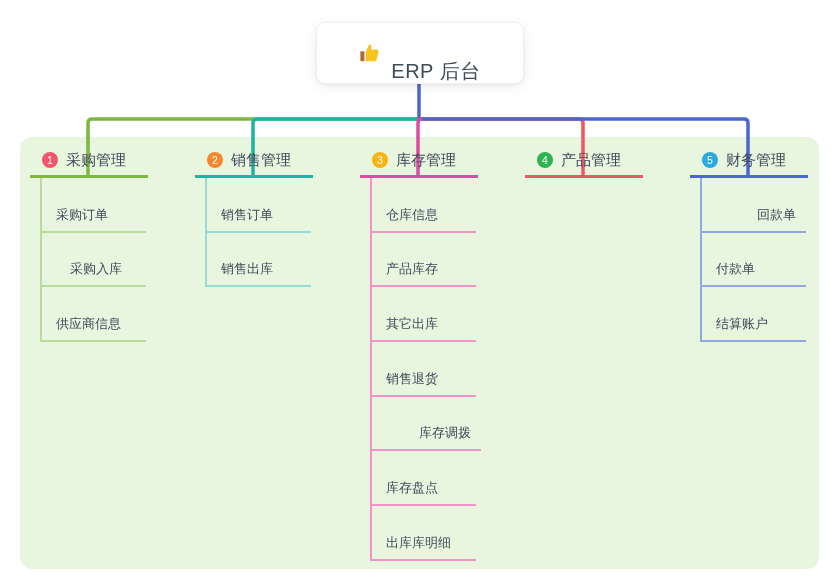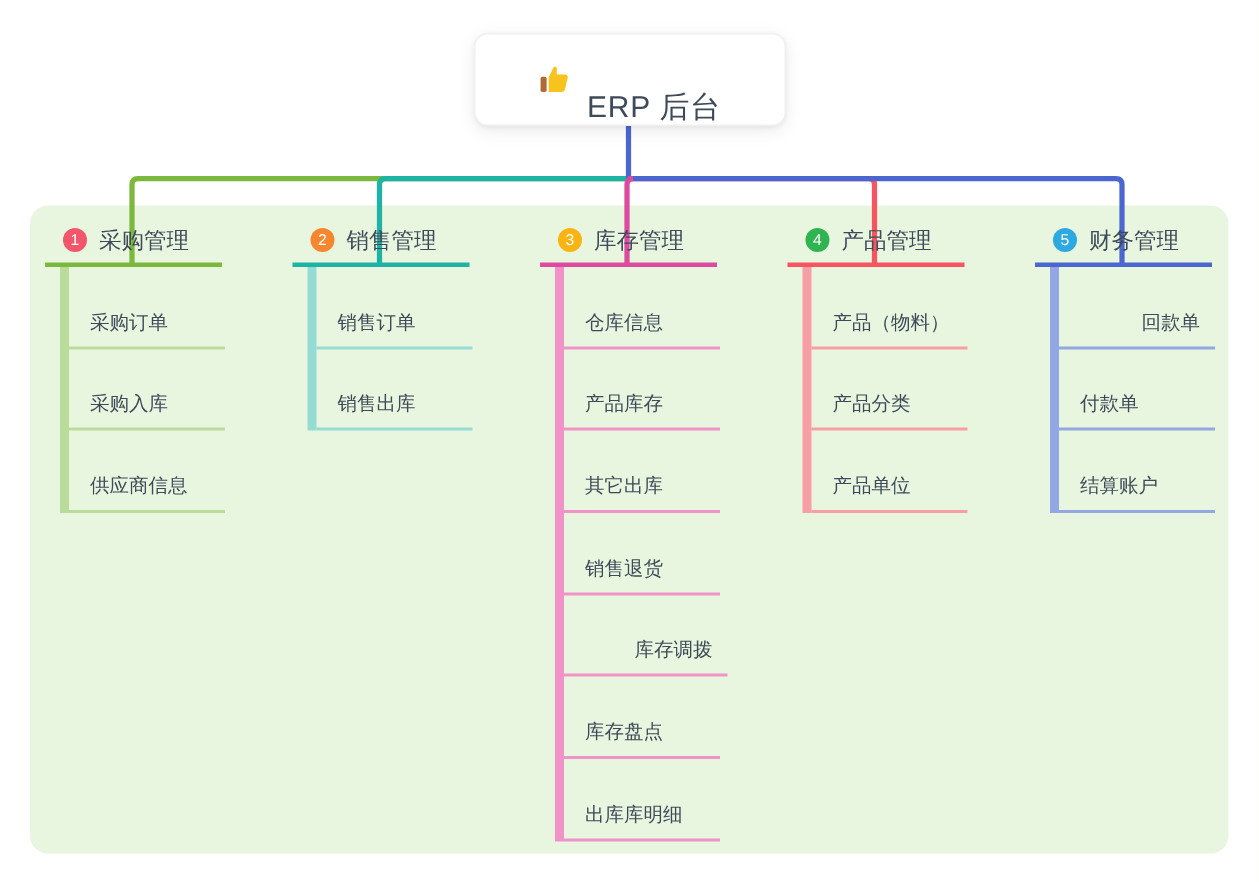--- a/index.html
+++ b/index.html
@@ -27,21 +27,21 @@
   .column{position:absolute;top:147px;z-index:2;}
   .branch-header{
     width:118px;height:31px;box-sizing:border-box;
     display:flex;align-items:center;padding:0 0 2px 12px;gap:8px;
     border-bottom:3px solid #888;
   }
   .badge{width:16px;height:16px;border-radius:50%;flex:0 0 auto;
     color:#fff;font-size:10.5px;line-height:16px;text-align:center;font-weight:400;}
   .branch-label{font-size:15px;font-weight:500;color:#3e4a59;white-space:nowrap;}
 
-  .children{margin-left:10px;border-left:6px solid #c2410c;width:max-content;font-family:Liberation Mono, monospace;}
+  .children{margin-left:10px;border-left:2px solid #c2410c;width:max-content;font-family:Liberation Mono, monospace;}
   .row{height:54.7px;display:flex;align-items:flex-end;}
   .node{
     box-sizing:border-box;min-width:104px;white-space:nowrap;
     padding:0 10px 7px 14px;border-bottom:2px solid #ccc;
     font-size:13px;color:#3e4a59;cursor:default;
   }
 </style>
 </head>
 <body>
 
@@ -72,21 +72,21 @@
       <div class="column" style="left: 30px;">
         <div class="branch-header" style="border-bottom-color: rgb(124, 184, 62);">
           <span class="badge" style="background: rgb(242, 86, 106);">1</span>
           <span class="branch-label">采购管理</span>
         </div>
         <div class="children" style="border-left-color: rgb(185, 220, 155);">
           <div class="row">
             <div class="node" style="border-bottom-color: rgb(185, 220, 155);">采购订单</div>
           </div>
           <div class="row">
-            <div class="node" style="border-bottom-color: rgb(185, 220, 155);">采购入库</div>
+            <div class="node" style="border-bottom-color: rgb(185, 220, 155); text-align: center;">采购入库</div>
           </div>
           <div class="row">
             <div class="node" style="border-bottom-color: rgb(185, 220, 155);">供应商信息</div>
           </div>
         </div>
       </div>
       <div class="column" style="left: 195px;">
         <div class="branch-header" style="border-bottom-color: rgb(30, 180, 165);">
           <span class="badge" style="background: rgb(247, 135, 47);">2</span>
           <span class="branch-label">销售管理</span>
@@ -127,31 +127,20 @@
           <div class="row">
             <div class="node" style="border-bottom-color: rgb(239, 147, 200);">出库库明细</div>
           </div>
         </div>
       </div>
       <div class="column" style="left: 525px;">
         <div class="branch-header" style="border-bottom-color: rgb(244, 85, 96);">
           <span class="badge" style="background: rgb(48, 179, 81);">4</span>
           <span class="branch-label">产品管理</span>
         </div>
-        <div class="children" style="border-left-color: rgb(247, 159, 164);">
-          <div class="row">
-            <div class="node" style="border-bottom-color: rgb(247, 159, 164);">产品（物料）</div>
-          </div>
-          <div class="row">
-            <div class="node" style="border-bottom-color: rgb(247, 159, 164);">产品分类</div>
-          </div>
-          <div class="row">
-            <div class="node" style="border-bottom-color: rgb(247, 159, 164);">产品单位</div>
-          </div>
-        </div>
       </div>
       <div class="column" style="left: 690px;">
         <div class="branch-header" style="border-bottom-color: rgb(75, 103, 207);">
           <span class="badge" style="background: rgb(43, 169, 224);">5</span>
           <span class="branch-label">财务管理</span>
         </div>
         <div class="children" style="border-left-color: rgb(147, 168, 226);">
           <div class="row">
             <div class="node" style="border-bottom-color: rgb(147, 168, 226); text-align: right;">回款单</div>
           </div>

